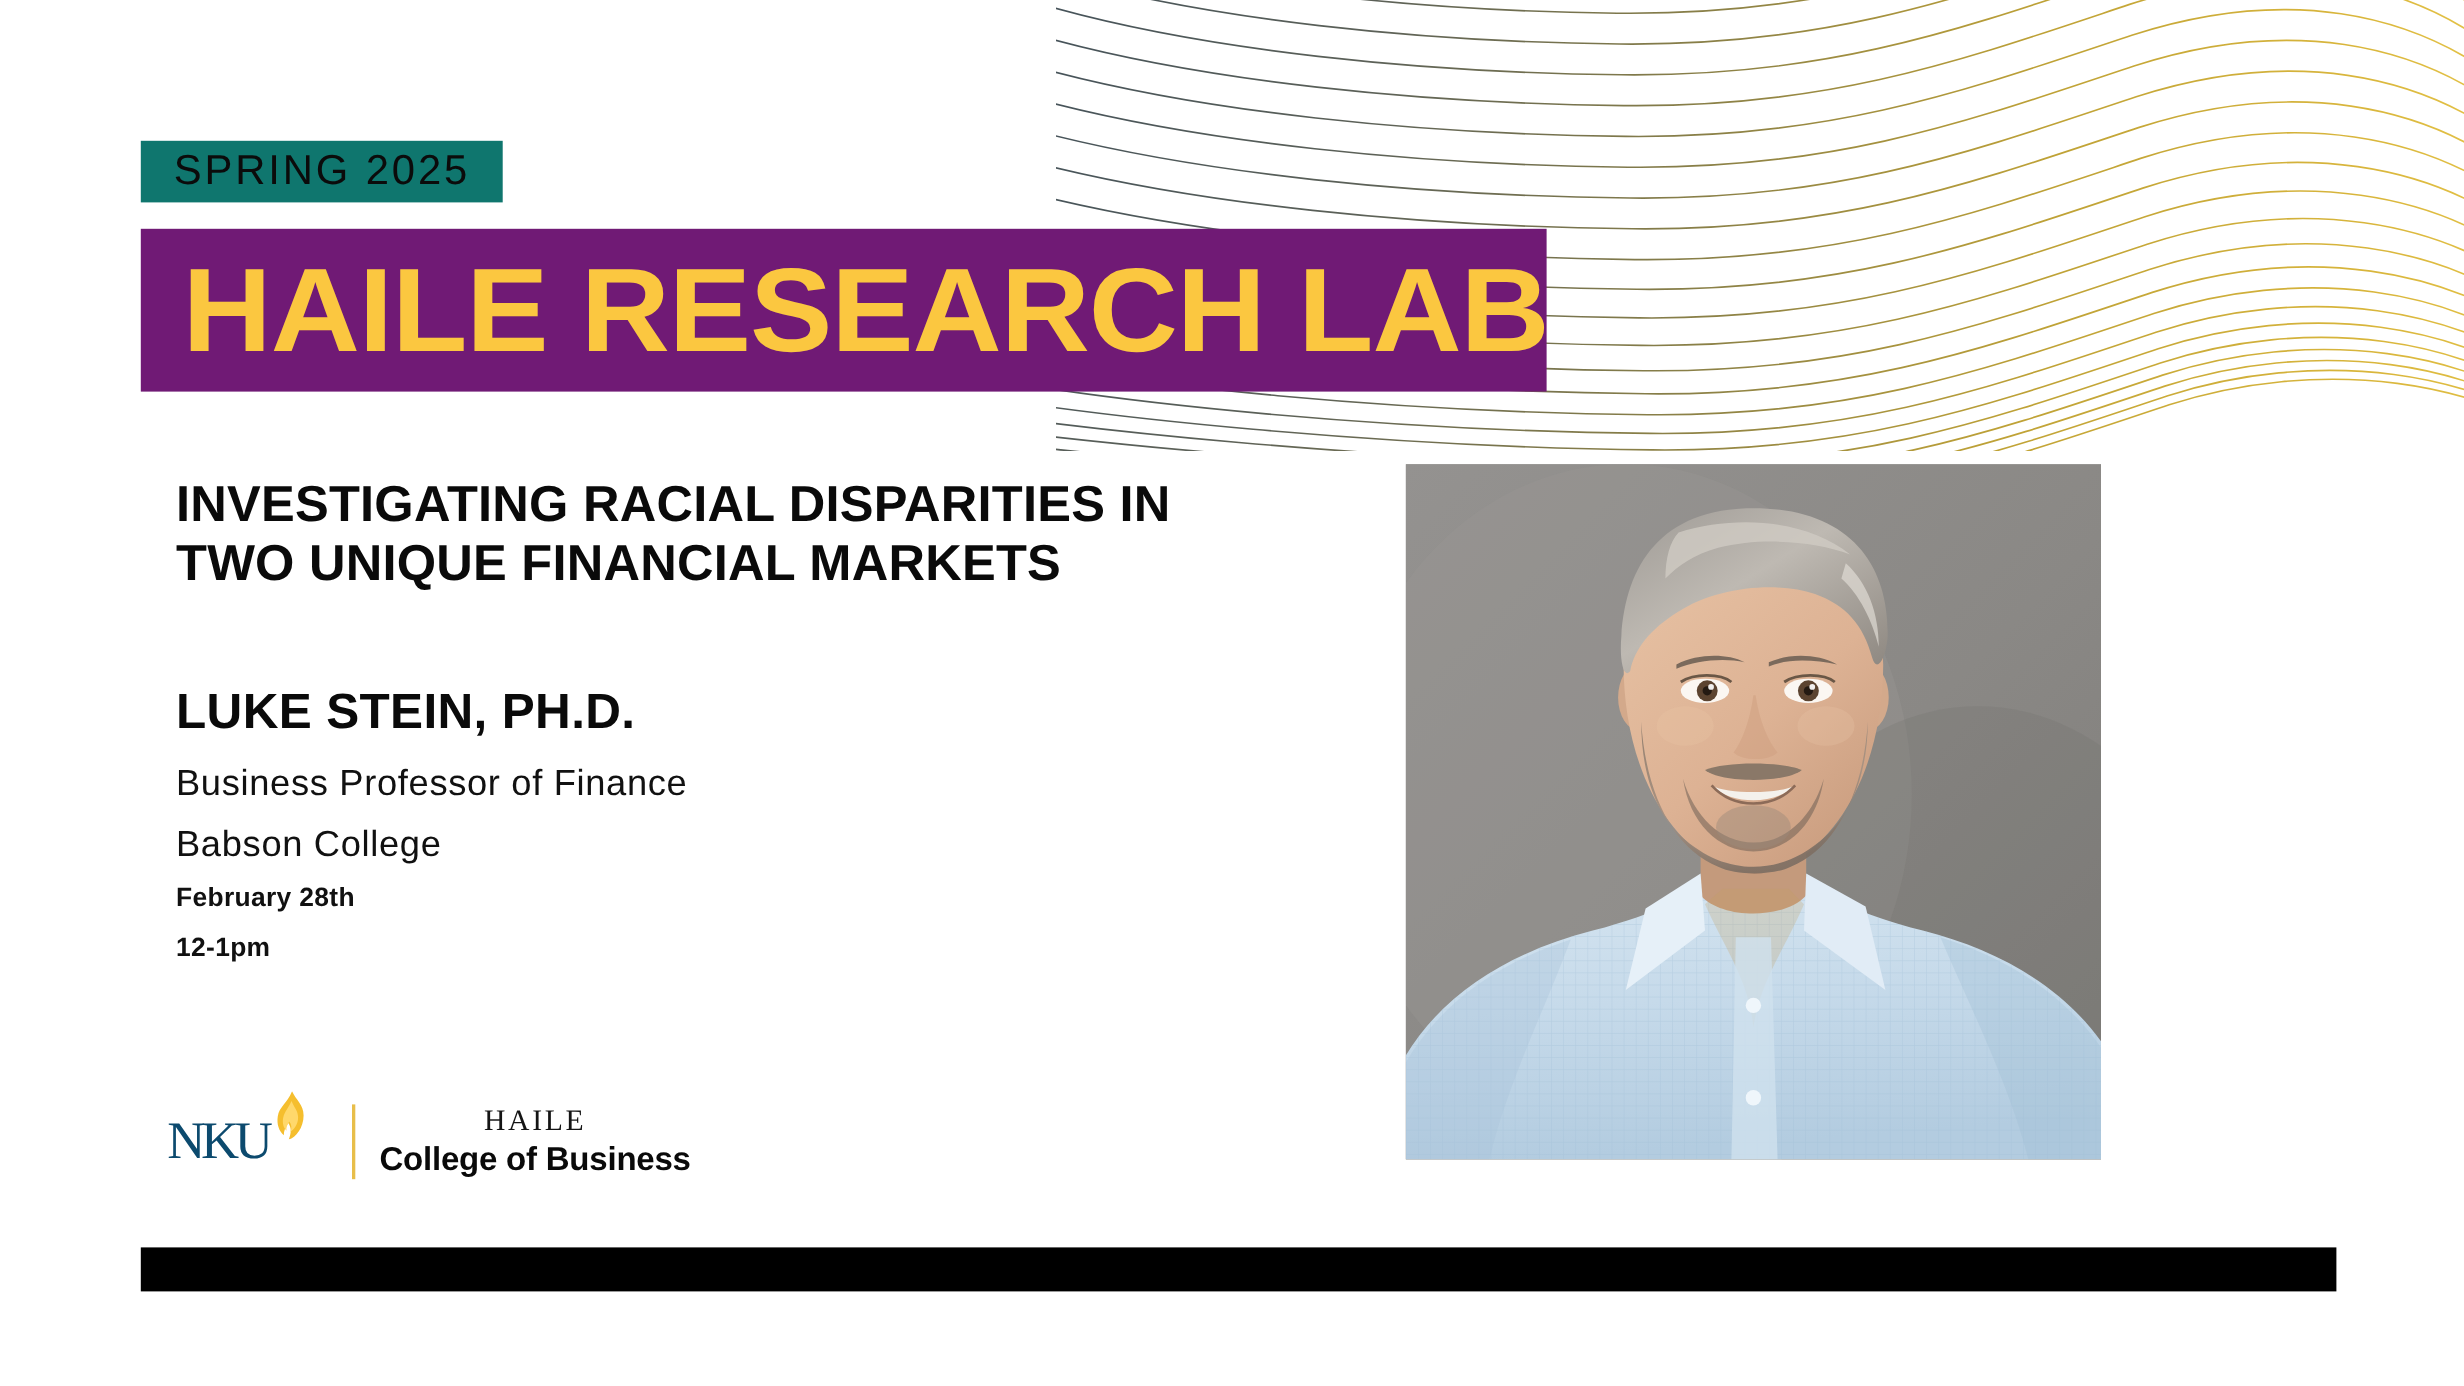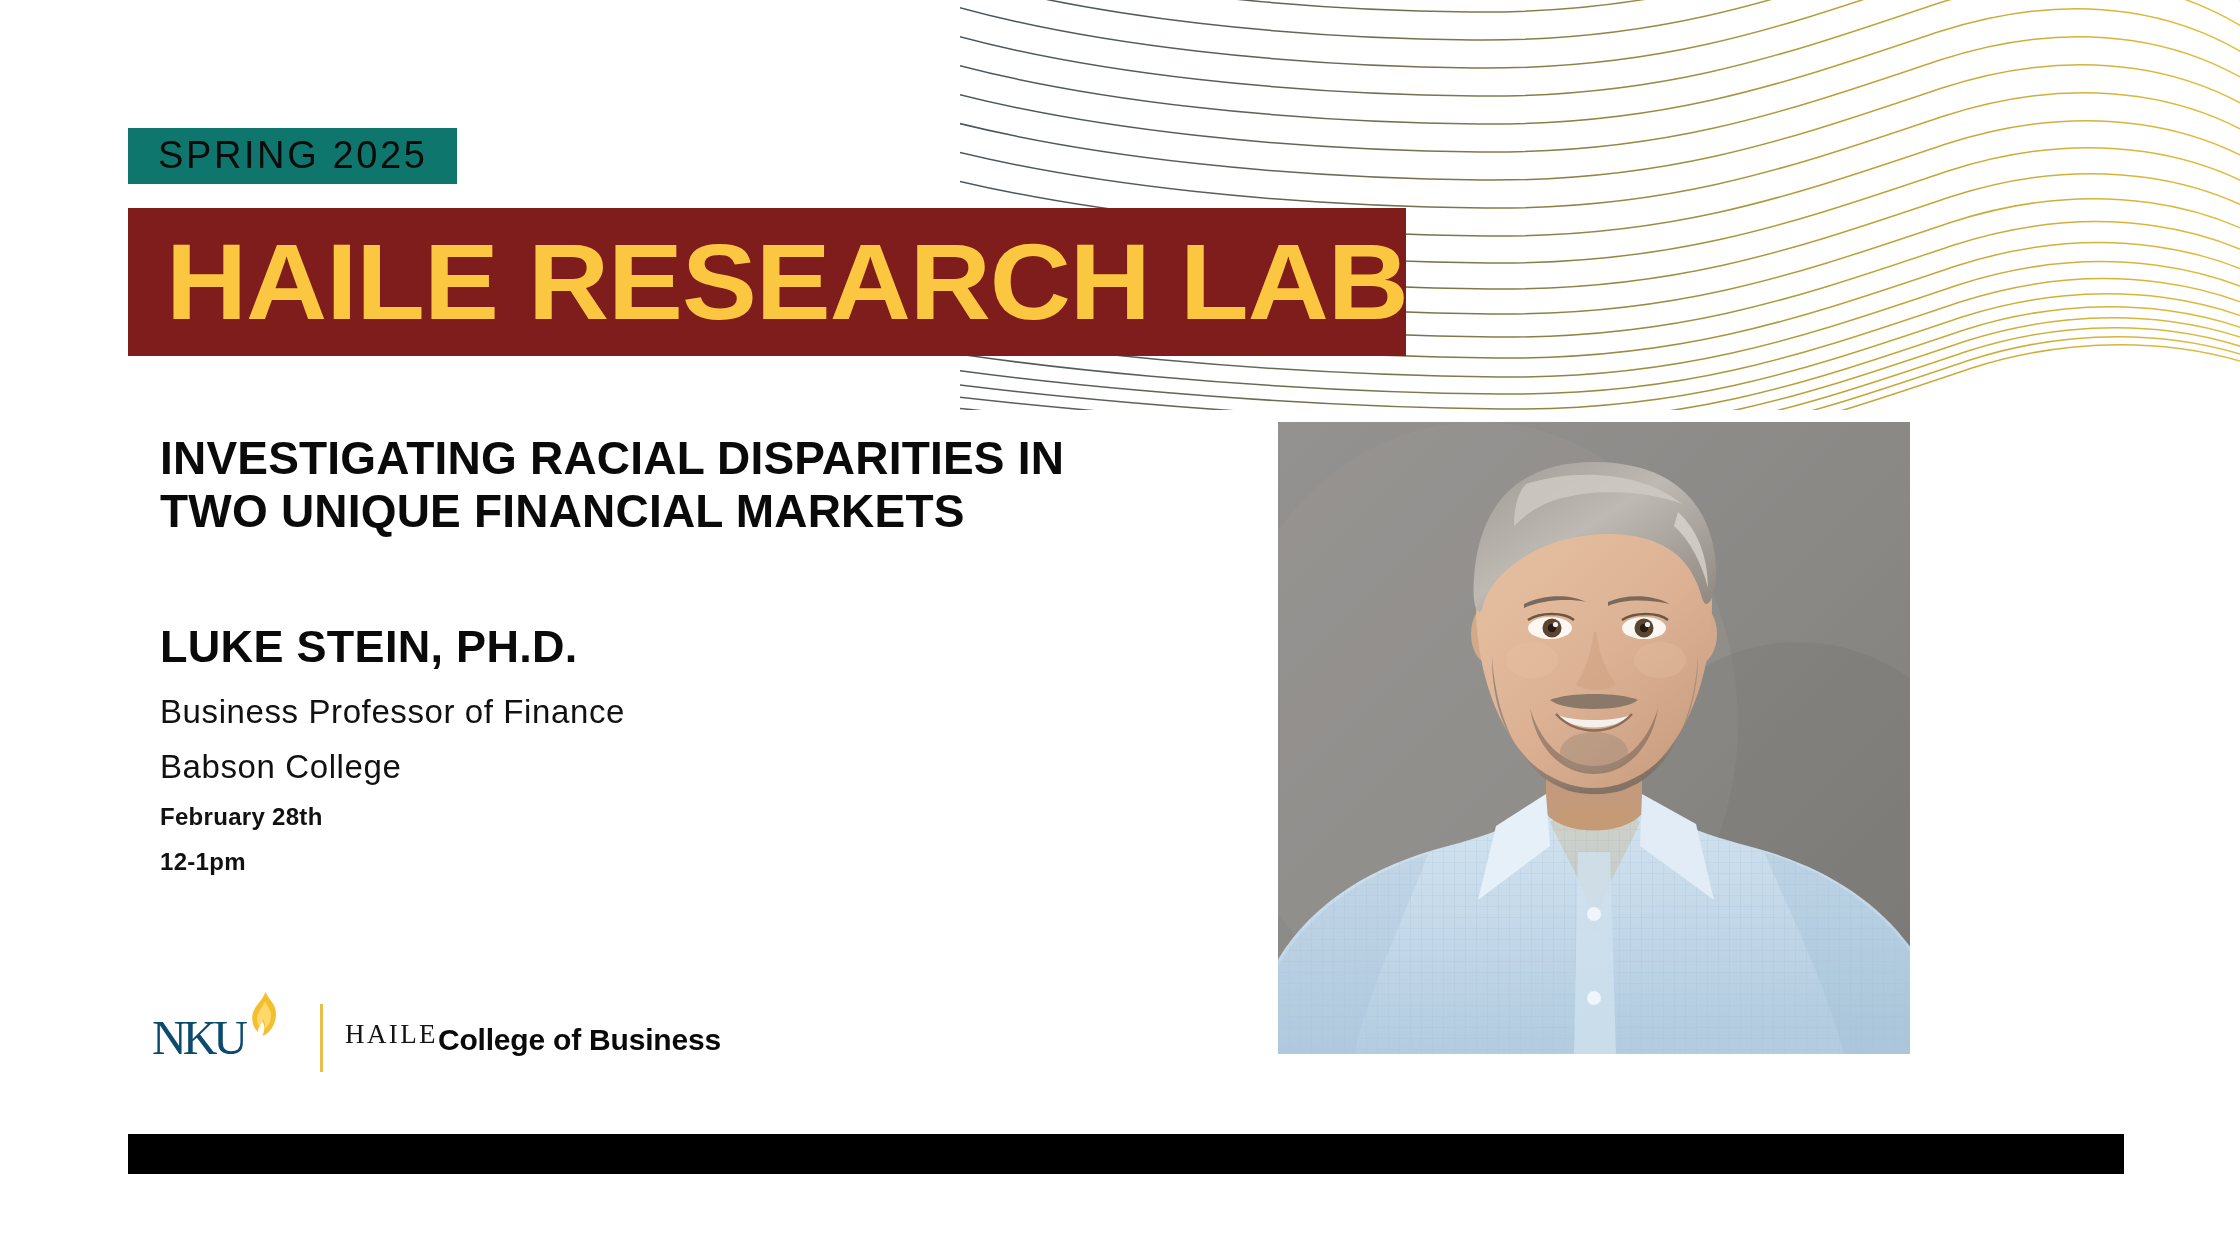--- a/index.html
+++ b/index.html
@@ -59,21 +59,21 @@
     white-space: nowrap;
   }
 
   
   #title-banner {
     position: absolute;
     left: 128px;
     top: 208px;
     width: 1278px;
     height: 148px;
-    background: #7f1d1d;
+    background: #701a75;
     display: flex;
     align-items: center;
   }
   #title-banner .banner-text {
     font-family: "Liberation Sans Narrow", "Liberation Sans", sans-serif;
     font-size: 108px;
     font-weight: 700;
     color: #FBC740;
     letter-spacing: -1px;
     line-height: 1;
@@ -159,21 +159,21 @@
     top: -8px;
     width: 30px;
     height: 44px;
   }
   #logo-divider {
     width: 3px;
     height: 68px;
     background: #E8BE4A;
     margin: 0 22px 0 16px;
   }
-  #logo-words { display: flex; flex-direction: row; justify-content: center; }
+  #logo-words { display: flex; flex-direction: column; justify-content: center; align-items: center; }
   #logo-haile {
     font-family: "Liberation Serif", serif;
     font-size: 27px;
     font-weight: 400;
     letter-spacing: 2.4px;
     color: #141414;
     line-height: 1.15;
   }
   #logo-college {
     font-family: "Liberation Sans", sans-serif;

